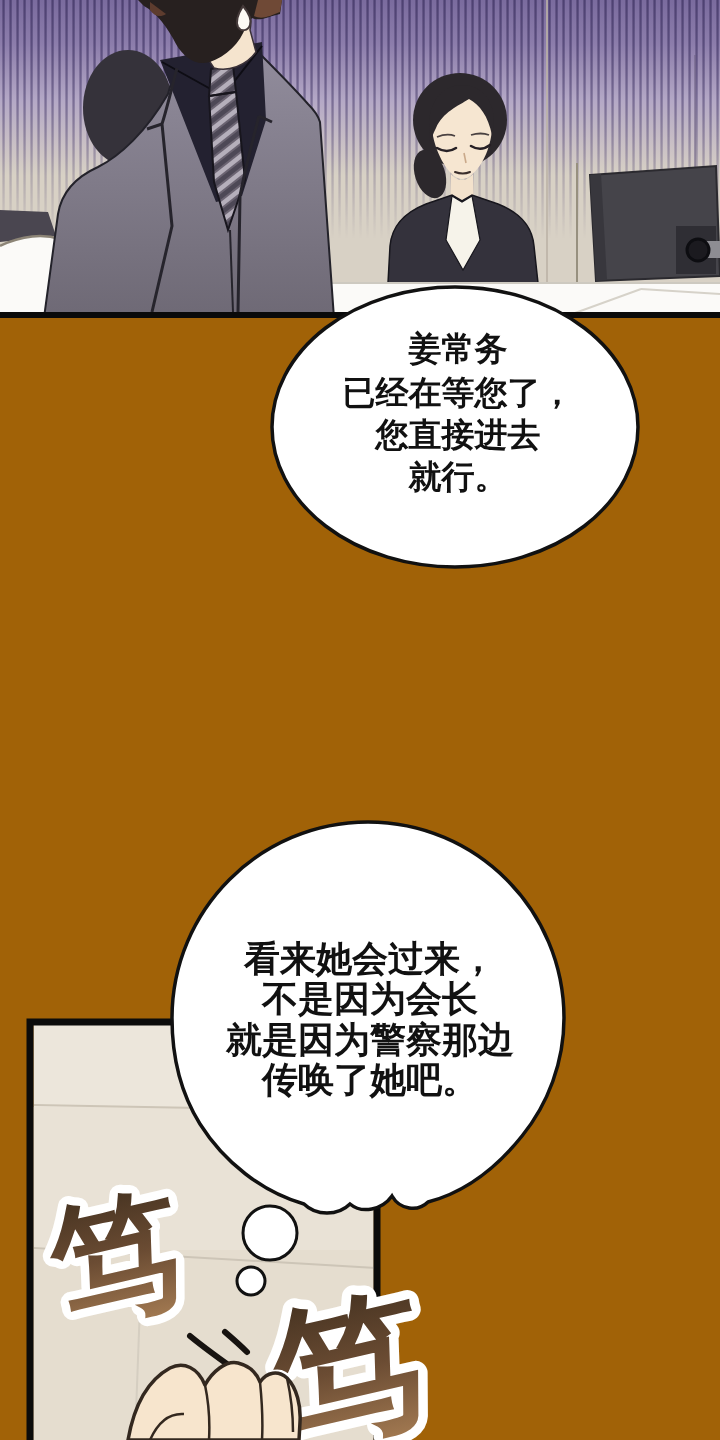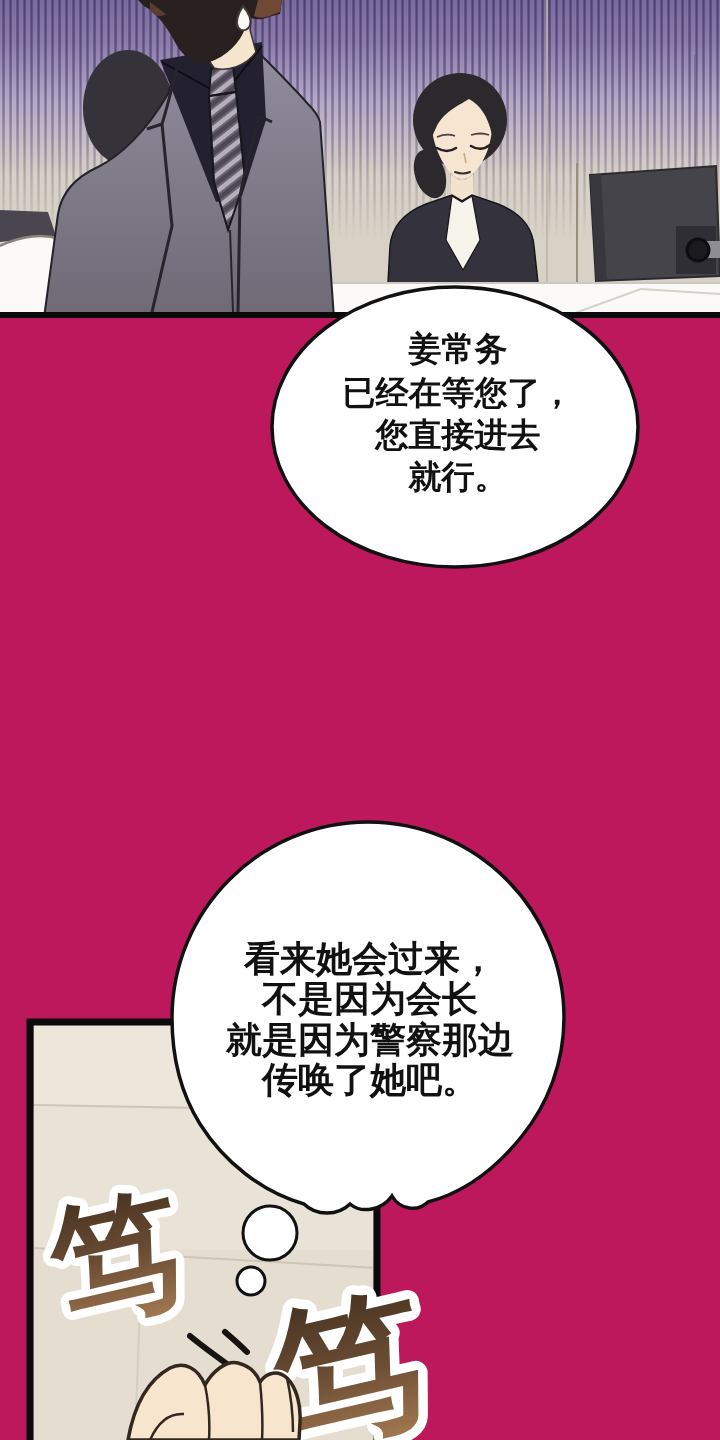--- a/index.html
+++ b/index.html
@@ -1,16 +1,16 @@
 <!DOCTYPE html>
 <html><head>
 <meta charset="utf-8">
 <style>
   html,body{margin:0;padding:0;background:#ffffff;}
-  .page{position:relative;width:720px;height:1440px;background:#be185d;overflow:hidden;
+  .page{position:relative;width:720px;height:1440px;background:#a16207;overflow:hidden;
         font-family:"DejaVu Sans",sans-serif;}
   .page svg{position:absolute;display:block;}
   svg text{font-family:"DejaVu Sans",sans-serif;}
   .bubble-text{fill:#111111;font-weight:bold;}
 </style>
 </head>
 <body>
 
 <div class="page">
 

